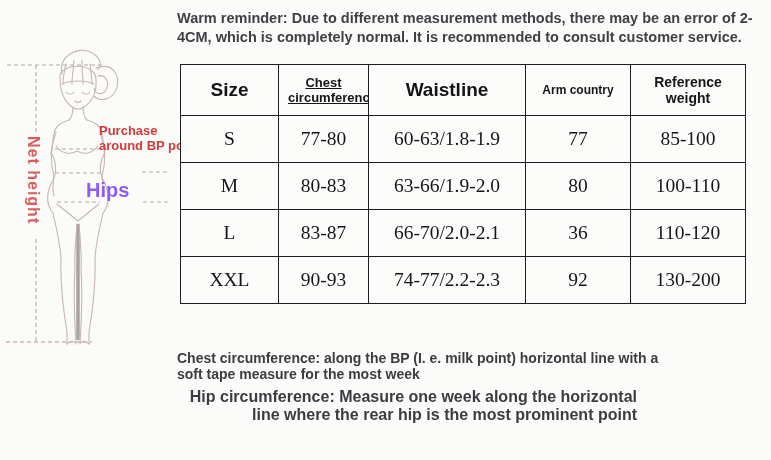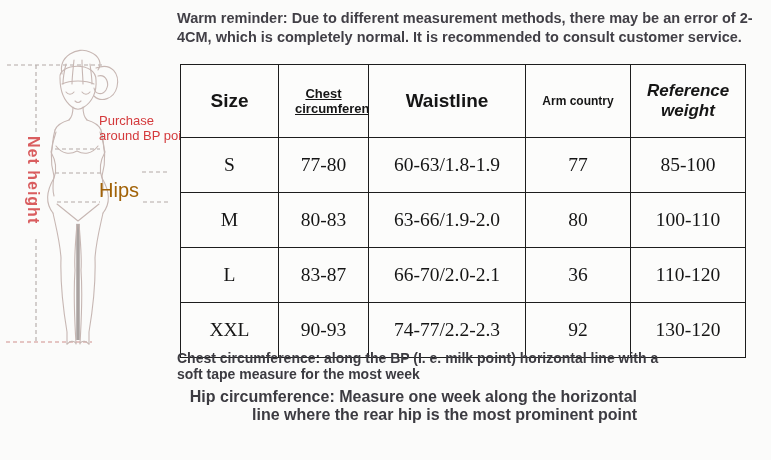--- a/index.html
+++ b/index.html
@@ -15,54 +15,54 @@
   .figure-area svg{position:absolute;left:0;top:0;}
   .net-height{
     position:absolute;left:24px;top:136px;height:100px;
     writing-mode:vertical-rl;
     font-size:16px;font-weight:bold;letter-spacing:1px;
     color:#d95d5f;
     background:#fbfbfa;
     white-space:nowrap;
   }
   .bp-label{
-    position:absolute;left:99px;top:113px;
-    font-size:13px;font-weight:normal;line-height:15px;
+    position:absolute;left:99px;top:123px;
+    font-size:13px;font-weight:bold;line-height:15px;
     color:#d43a3c;white-space:nowrap;
   }
   .bp-label span{display:block;}
   .hips-label{
-    position:absolute;left:99px;top:179px;
-    font-size:20px;font-weight:normal;color:#a16207;
+    position:absolute;left:86px;top:179px;
+    font-size:20px;font-weight:bold;color:#8b5cf6;
   }
   
   .reminder{
     position:absolute;left:177px;top:9px;width:606px;
     font-size:14.5px;font-weight:bold;line-height:1.28;
     color:#413f46;
   }
   
   table.size-table{
     position:absolute;left:180px;top:64px;width:565px;
     border-collapse:collapse;table-layout:fixed;
     background:#fcfcfb;
   }
   table.size-table th,table.size-table td{
     border:1.6px solid #1d1d1d;
-    padding:16px;
+    padding:9px;
     text-align:center;vertical-align:middle;
     color:#151515;
     overflow:hidden;
   }
   table.size-table thead tr{height:46px;}
   table.size-table tbody tr{height:47px;}
   th.h-size,th.h-waist{font-size:19px;font-weight:bold;color:#222;}
   th.h-chest{font-size:13px;font-weight:bold;text-align:left;padding-left:8px;color:#333;text-decoration:underline;}
   th.h-arm{font-size:12px;font-weight:bold;color:#333;}
-  th.h-ref{font-size:17px;font-weight:bold;text-align:left;padding-left:11px;color:#333;font-style:italic;}
+  th.h-ref{font-size:14px;font-weight:bold;text-align:left;padding-left:11px;color:#333;}
   table.size-table td{
     font-family:"Liberation Serif",serif;
     font-size:19.5px;
   }
   
   .notes{position:absolute;left:177px;top:350px;color:#3c3b41;}
   .notes p{margin:0 0 5px 0;font-weight:bold;}
   .note-chest{width:500px;font-size:14px;line-height:1.17;}
   .note-waist{width:500px;font-size:13.2px;line-height:1.13;}
   .note-hip{width:460px;font-size:16px;line-height:1.13;text-align:right;}
@@ -181,21 +181,21 @@
         <td>83-87</td>
         <td>66-70/2.0-2.1</td>
         <td>36</td>
         <td>110-120</td>
       </tr>
       <tr>
         <td>XXL</td>
         <td>90-93</td>
         <td>74-77/2.2-2.3</td>
         <td>92</td>
-        <td>130-120</td>
+        <td>130-200</td>
       </tr>
     </tbody>
   </table>
 
   <div class="notes">
     <p class="note-chest">Chest circumference: along the BP (I. e. milk point) horizontal line with a soft tape measure for the most week</p>
     <p class="note-hip">Hip circumference: Measure one week along the horizontal line where the rear hip is the most prominent point</p>
   </div>
 
 </div>

